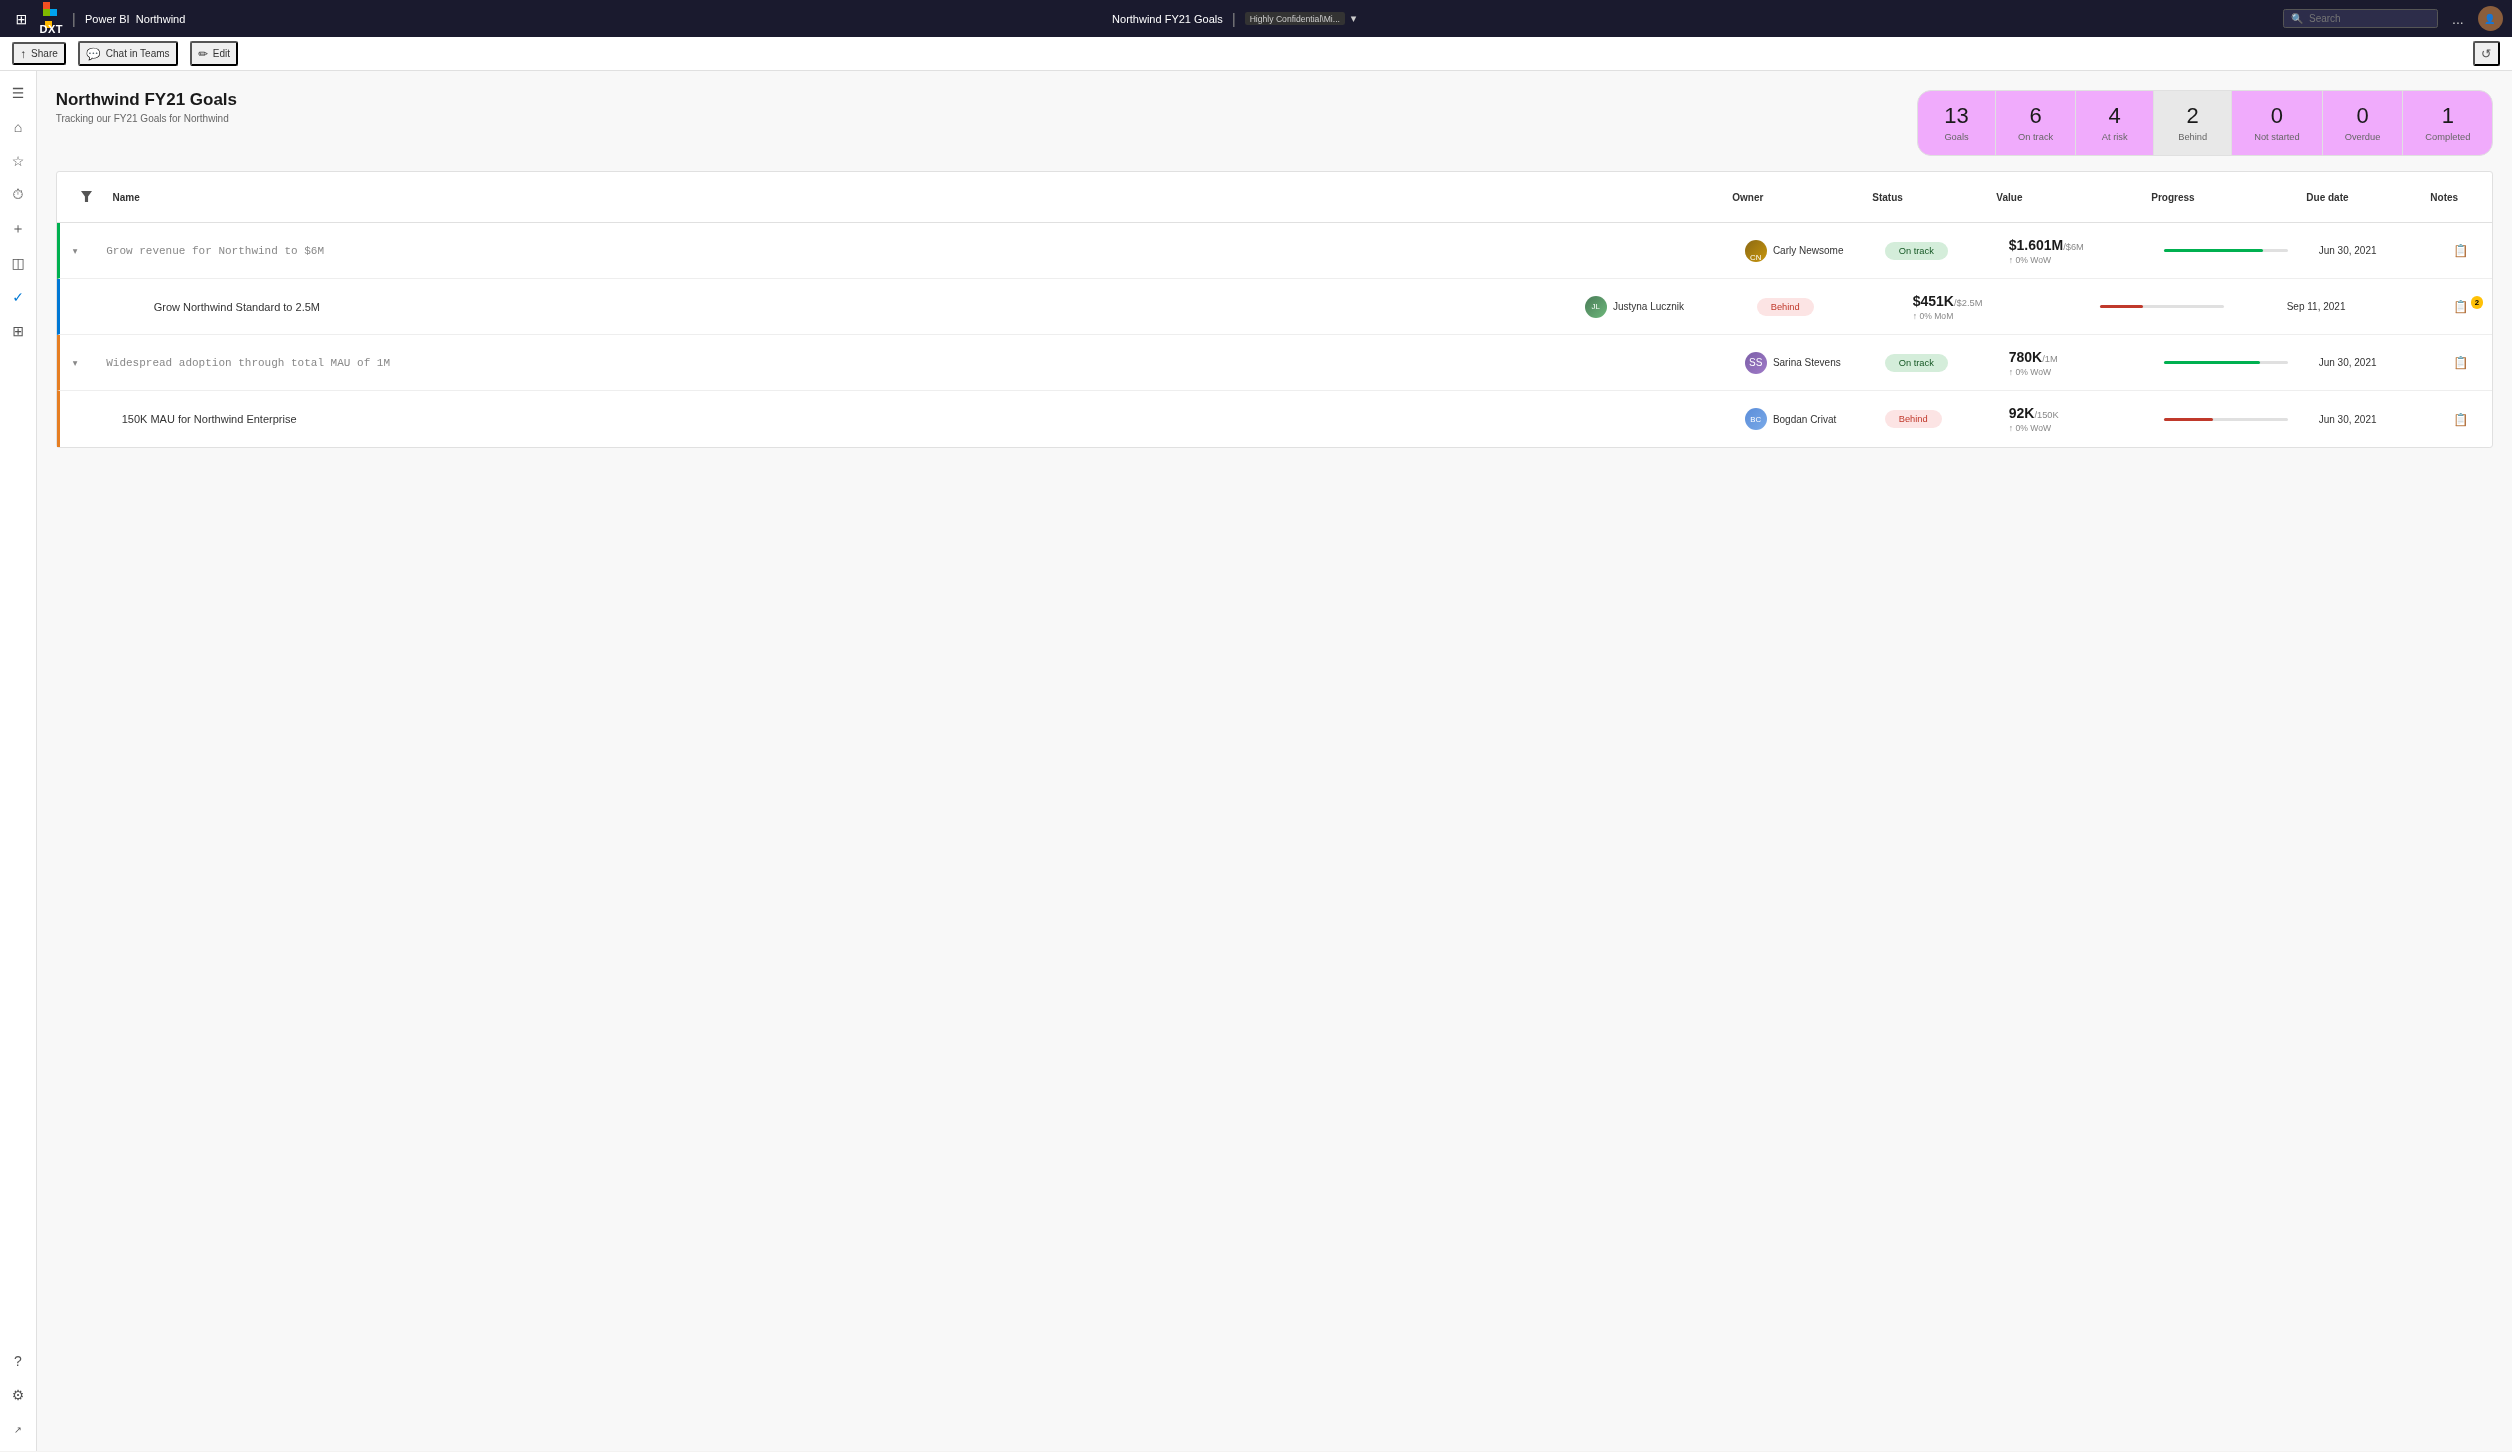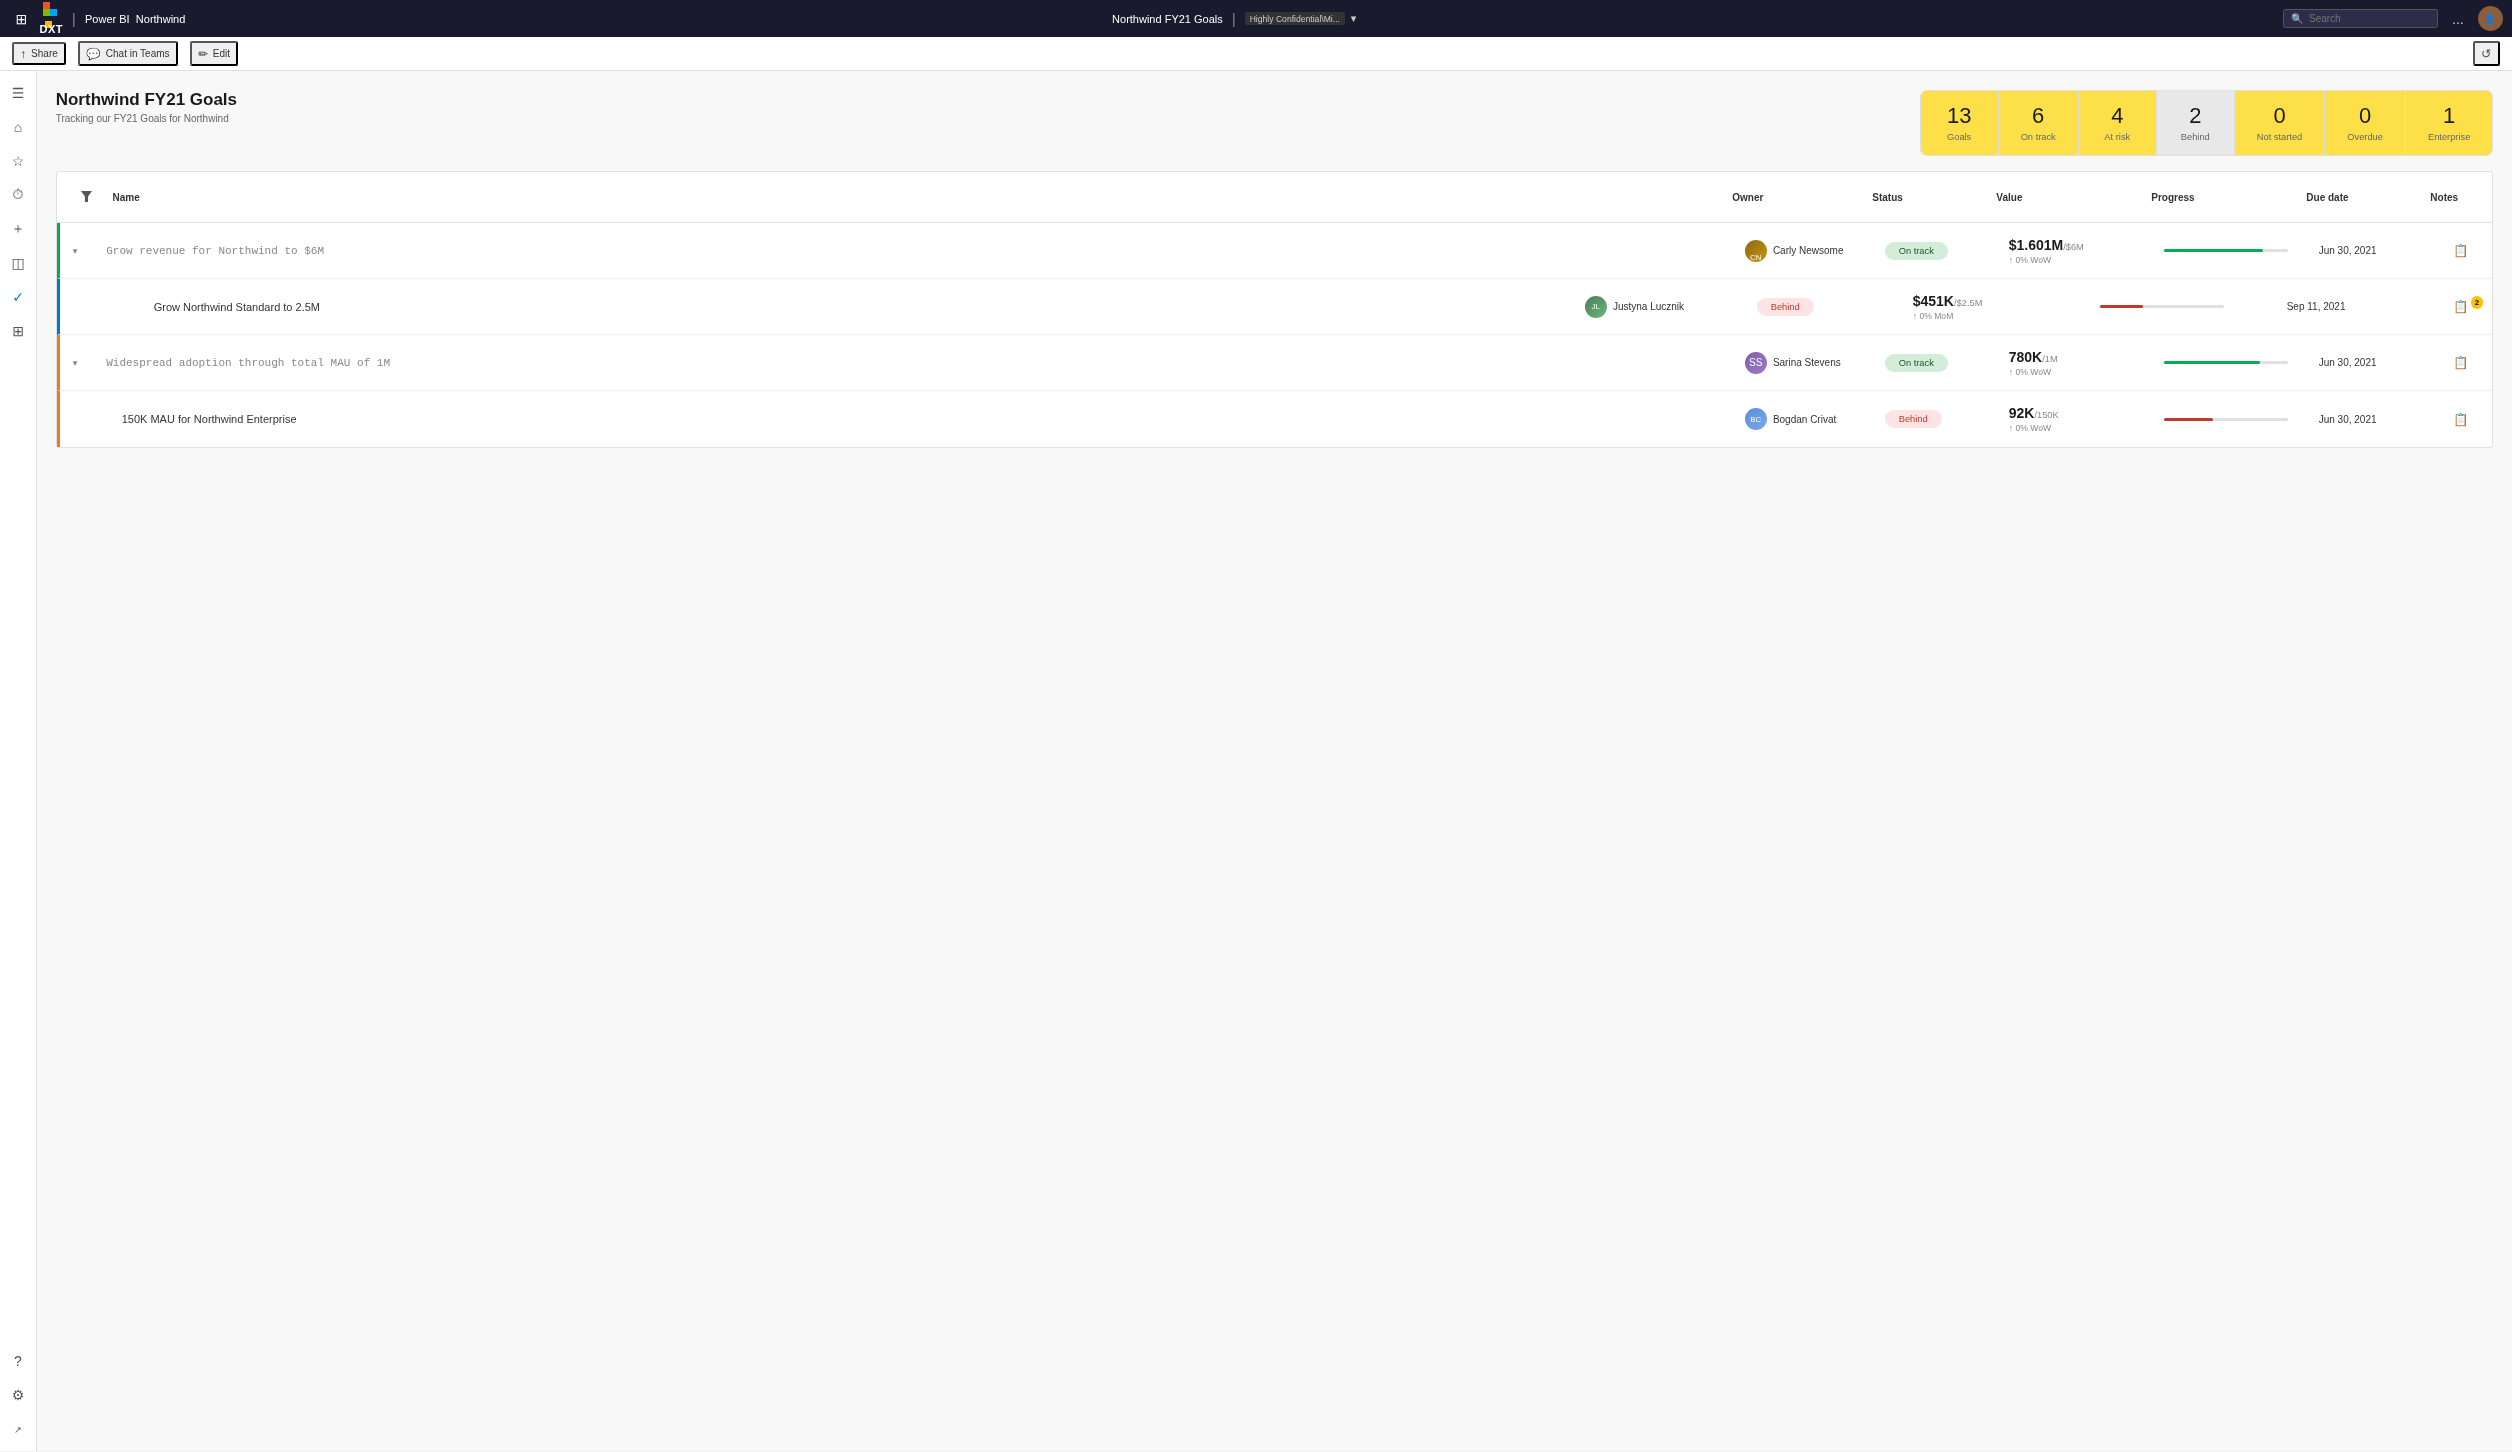--- a/index.html
+++ b/index.html
@@ -67,21 +67,21 @@
     }
     .sidebar-bottom { margin-top: auto; }
 
     
     .content { flex: 1; background: #f8f8f8; padding: 18.7px; overflow-y: auto; }
 
     
     .scorecard-header { display: flex; align-items: flex-start; justify-content: space-between; margin-bottom: 15.5px; }
     .scorecard-title { font-size: 17px; font-weight: 600; color: #1a1a1a; }
     .scorecard-subtitle { font-size: 10px; color: #666; margin-top: 3.1px; }
-    .metrics-row { display: flex; gap: 0; border: 0.8px solid #e0e0e0; border-radius: 7px; background: #fde047; overflow: hidden; }
+    .metrics-row { display: flex; gap: 0; border: 0.8px solid #e0e0e0; border-radius: 14px; background: #f0abfc; overflow: hidden; }
     .metric-card {
       padding: 12.4px 22px; text-align: center; border-right: 0.8px solid #e0e0e0;
       min-width: 78px;
     }
     .metric-card:last-child { border-right: none; }
     .metric-card.active { background: #e8e8e8; }
     .metric-number { font-size: 22px; font-weight: 300; color: #1a1a1a; }
     .metric-label { font-size: 9.3px; color: #666; margin-top: 3.1px; }
 
     
@@ -247,21 +247,21 @@
         <div class="metric-card">
           <div class="metric-number">0</div>
           <div class="metric-label">Not started</div>
         </div>
         <div class="metric-card">
           <div class="metric-number">0</div>
           <div class="metric-label">Overdue</div>
         </div>
         <div class="metric-card">
           <div class="metric-number">1</div>
-          <div class="metric-label">Enterprise</div>
+          <div class="metric-label">Completed</div>
         </div>
       </div>
     </div>
 
     <div class="goals-table">
 
       <div class="table-header">
         <div class="cell">
           <svg width="11" height="11" viewBox="0 0 14 14">
             <polygon points="0,0 14,0 9,7 9,14 5,14 5,7" fill="#555"></polygon>

